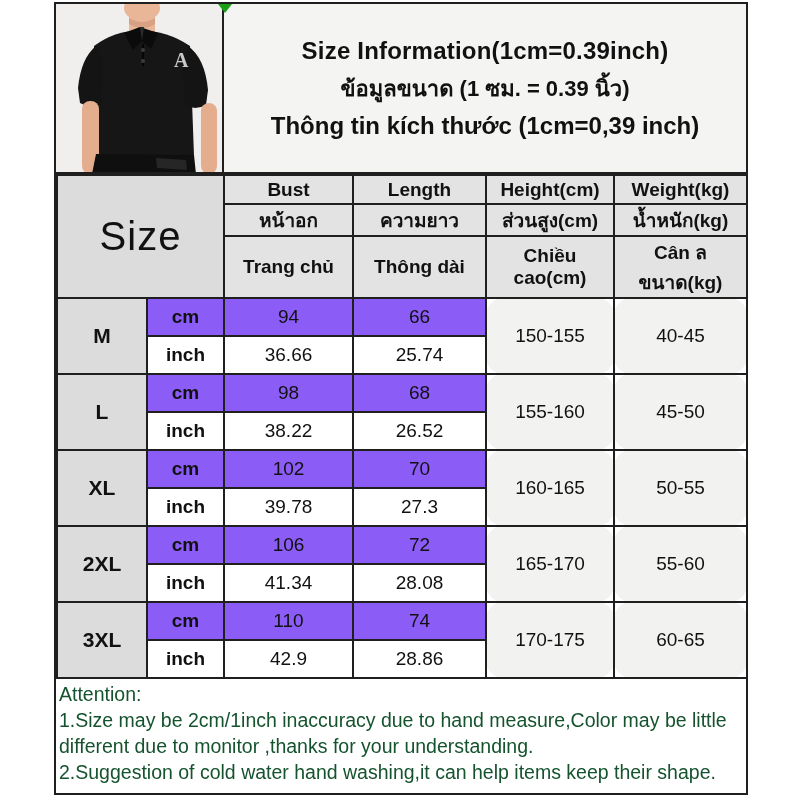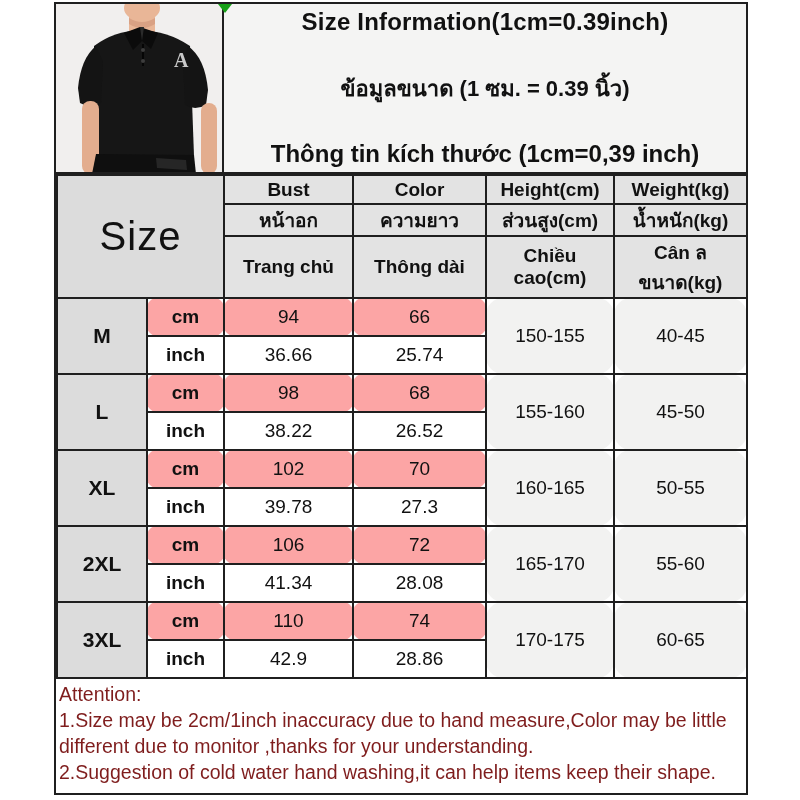--- a/index.html
+++ b/index.html
@@ -7,45 +7,45 @@
   .page { position: relative; width: 800px; height: 800px; background: #fff; }
   .sheet {
     position: absolute; left: 54px; top: 2px; width: 694px; height: 793px;
     border: 2px solid #1f1f1f; background: #fff;
     display: flex; flex-direction: column;
   }
   
   .top-row { display: flex; height: 170px; flex: 0 0 170px; border-bottom: 2px solid #1f1f1f; position: relative; }
   .photo-cell { width: 168px; flex: 0 0 168px; border-right: 2px solid #1f1f1f; background: #f1efee; overflow: hidden; }
   .photo-cell svg { display: block; }
-  .title-cell { flex: 1; background: #f4f4f3; display: flex; flex-direction: column; justify-content: space-between; align-items: center; text-align: center; gap: 6px; padding: 4px; }
+  .title-cell { flex: 1; background: #f4f4f3; display: flex; flex-direction: column; justify-content: center; align-items: center; text-align: center; gap: 6px; padding: 4px; }
   .title-en { font-size: 24px; font-weight: bold; letter-spacing: 0.2px; }
   .title-th { font-size: 22px; font-weight: bold; }
   .title-vi { font-size: 24px; font-weight: bold; }
   .green-marker {
     position: absolute; top: 0; left: 162px; width: 0; height: 0; z-index: 5;
     border-left: 7px solid transparent; border-right: 7px solid transparent;
     border-top: 9px solid #17a017;
   }
   
   table { border-collapse: collapse; table-layout: fixed; width: 100%; flex: 0 0 auto; }
   td { border: 2px solid #1f1f1f; text-align: center; vertical-align: middle; overflow: hidden; margin-top: 24px; }
   tr.hdr { height: 29px; }
   tr.data { height: 38px; }
   td.hdr-cell { background: #e3e3e3; font-weight: bold; font-size: 19px; }
   td.size-big { background: #dcdcdc; font-size: 40px; font-weight: normal; letter-spacing: 1px; }
   td.size-cell { background: #dcdcdc; font-weight: bold; font-size: 21px; }
   td.unit-cell { font-weight: bold; font-size: 19px; }
   td.val { font-size: 19px; }
-  td.row-cm { background: #fca5a5; border-radius: 10px; }
+  td.row-cm { background: #8b5cf6; }
   td.row-inch { background: #ffffff; }
   td.range { background: #f2f2f1; font-size: 19px; border-radius: 17px; }
   
   .attention { flex: 1 1 auto; background: #fff; padding: 3px 6px 0 3px; text-align: left; }
-  .attention div { font-size: 19.5px; line-height: 1.33; color: #7f1d1d; }
+  .attention div { font-size: 19.5px; line-height: 1.33; color: #14532d; }
 </style>
 </head>
 <body>
 
 <div class="page">
   <div class="sheet">
 
     <div class="top-row">
       <div class="photo-cell">
         <svg width="168" height="170" viewBox="0 0 168 170">
@@ -91,21 +91,21 @@
           <col style="width:129px">
         <col style="width:133px">
           <col style="width:128px">
           <col style="width:133px">
       </colgroup>
 
       <tbody>
           <tr class="hdr">
         <td class="size-big" colspan="2" rowspan="3">Size</td>
         <td class="hdr-cell">Bust</td>
-        <td class="hdr-cell">Color</td>
+        <td class="hdr-cell">Length</td>
         <td class="hdr-cell">Height(cm)</td>
         <td class="hdr-cell">Weight(kg)</td>
       </tr>
       <tr class="hdr">
         <td class="hdr-cell">หน้าอก</td>
         <td class="hdr-cell">ความยาว</td>
         <td class="hdr-cell">ส่วนสูง(cm)</td>
         <td class="hdr-cell">น้ำหนัก(kg)</td>
       </tr>
       <tr class="hdr">

